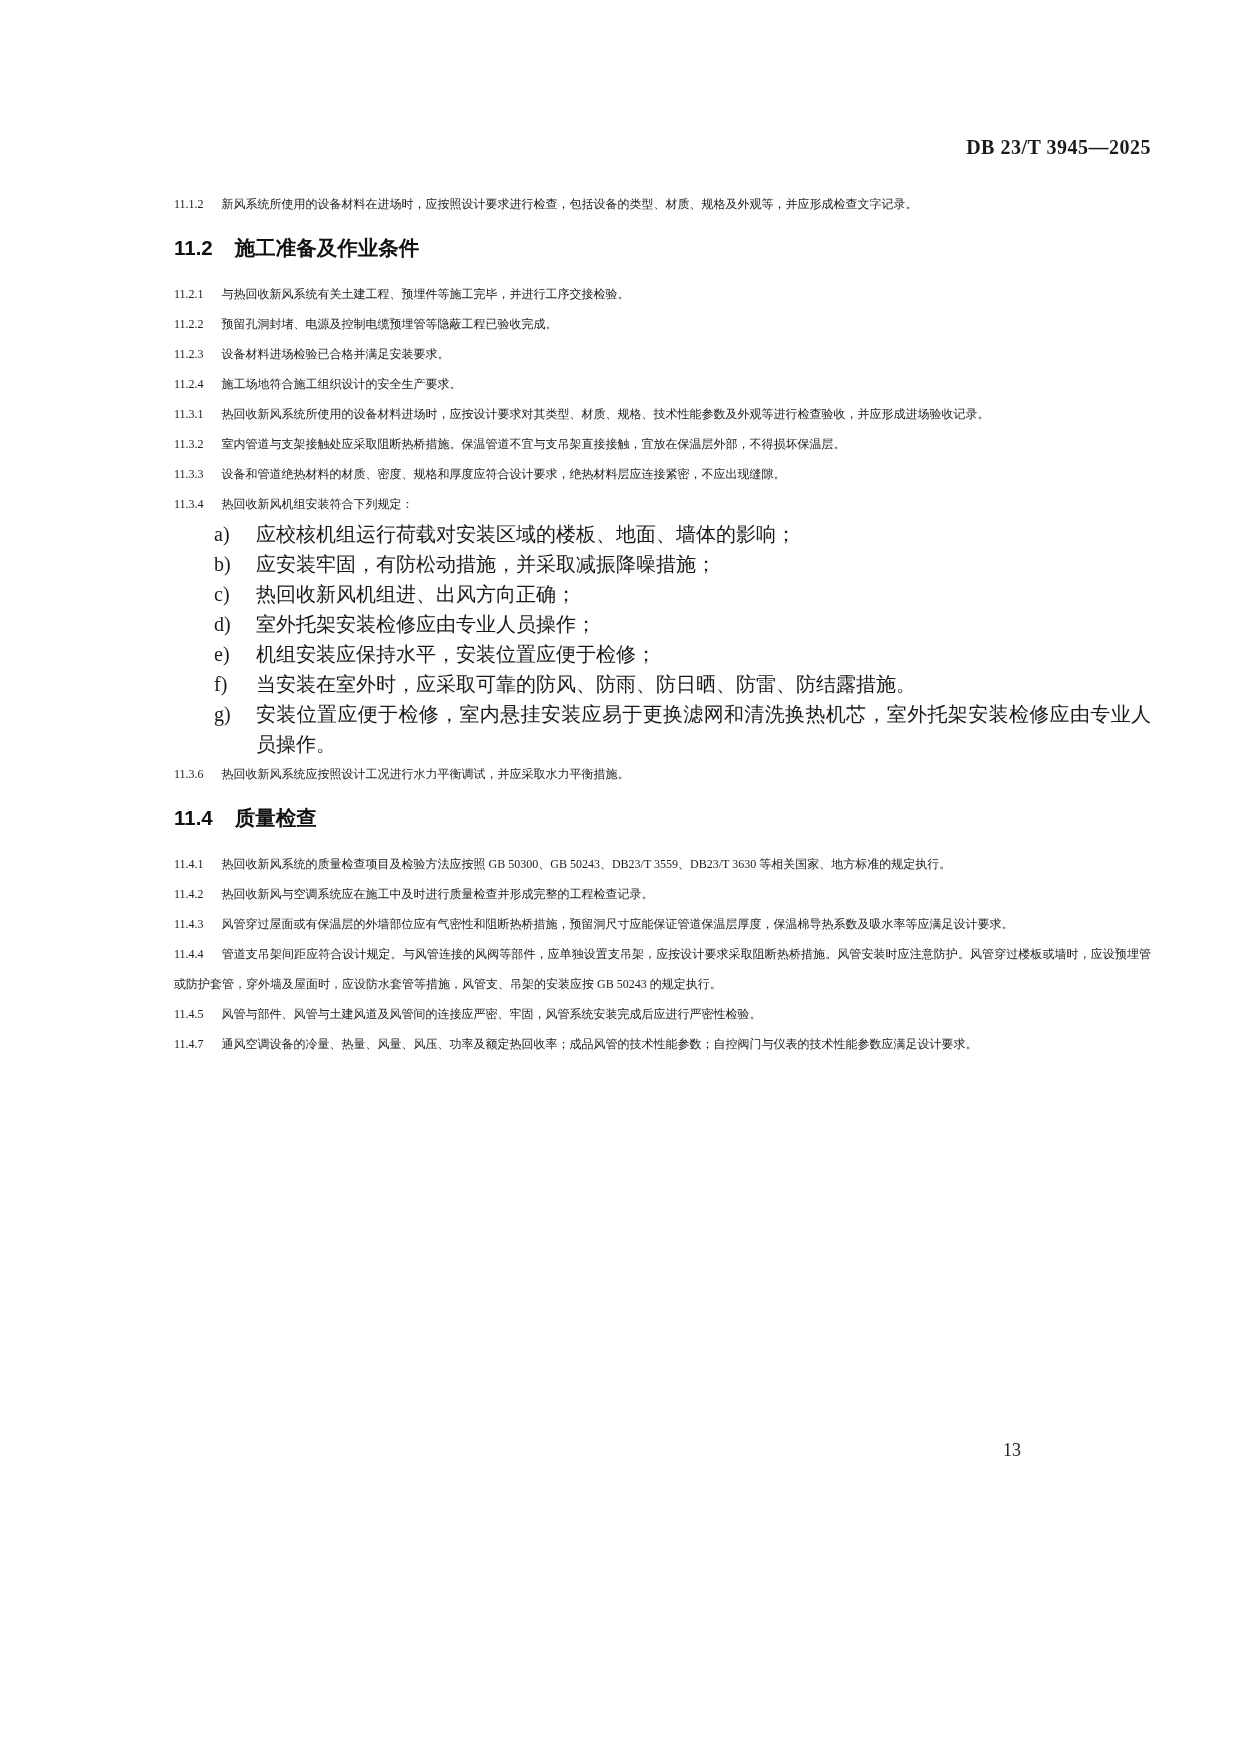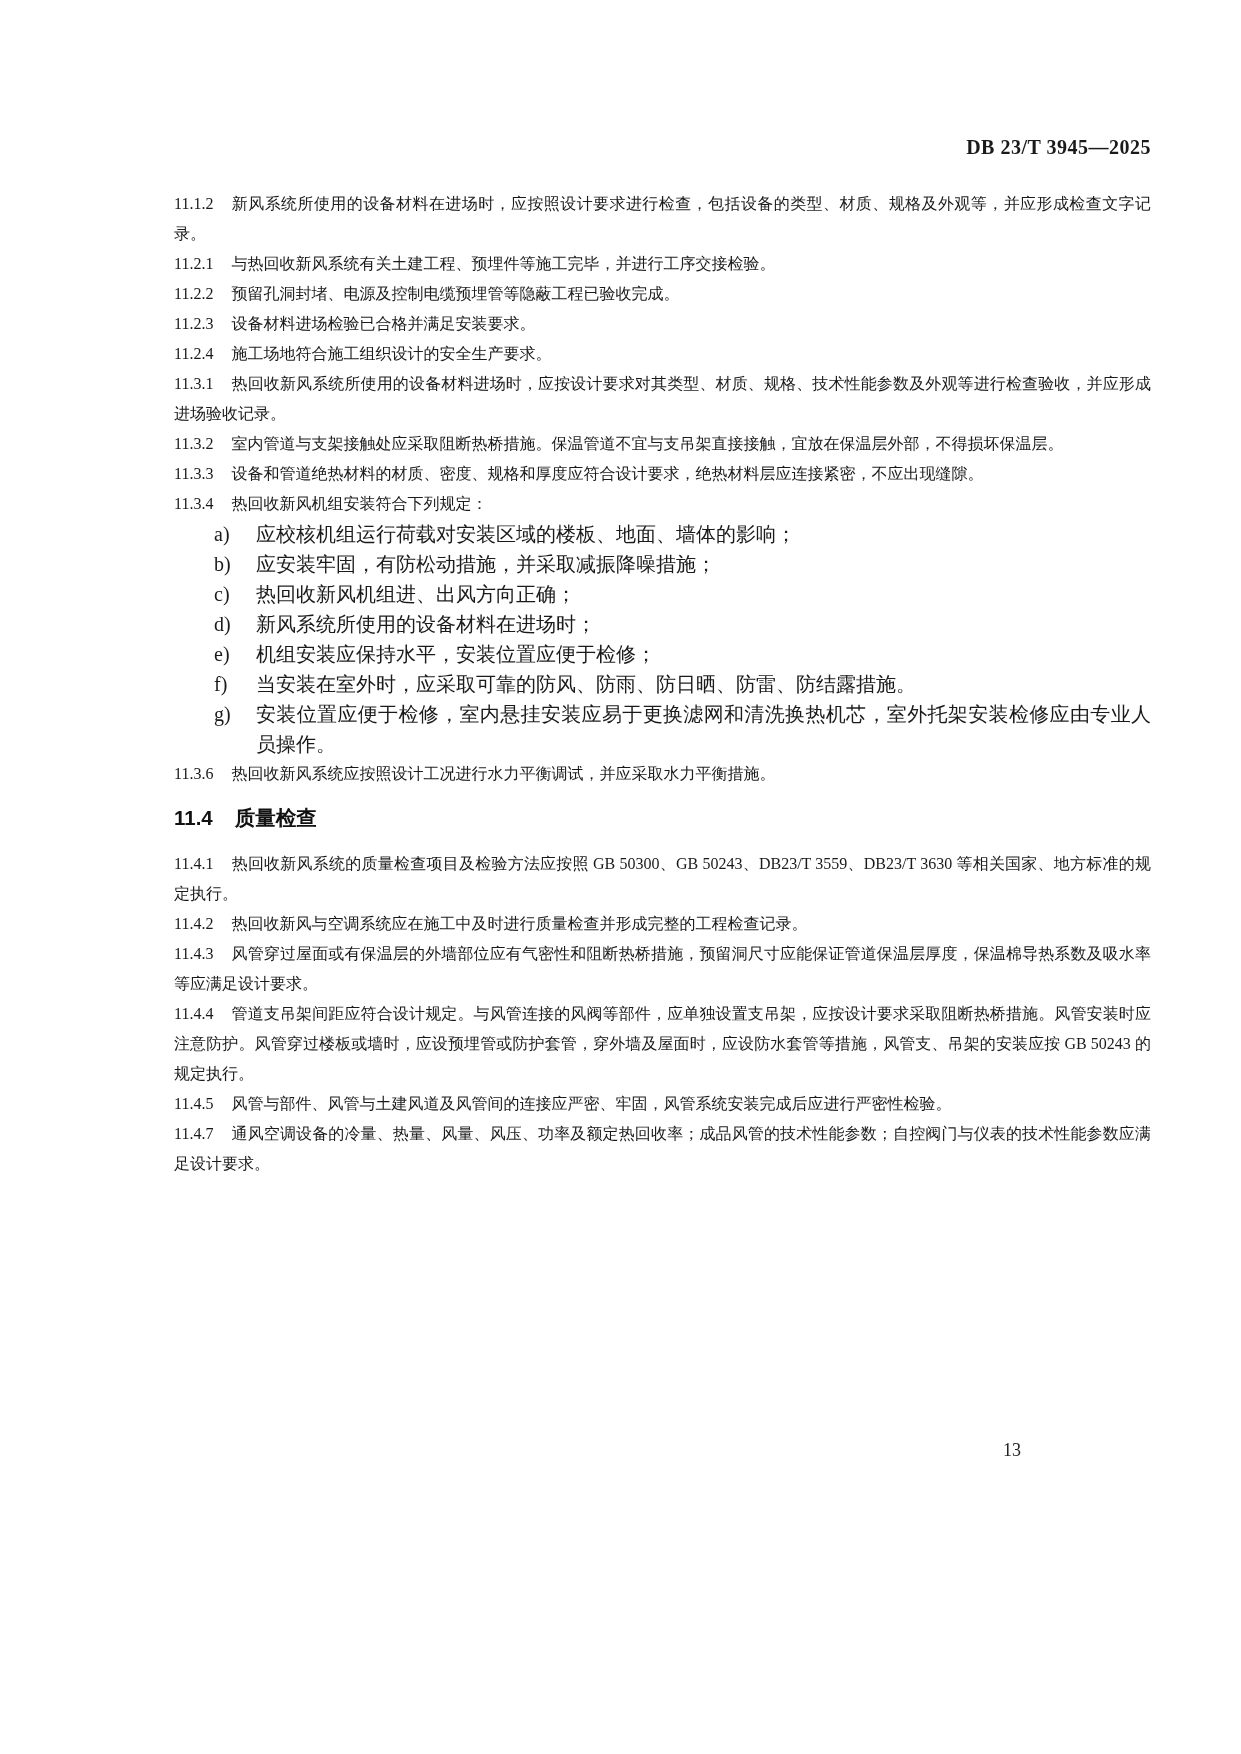--- a/index.html
+++ b/index.html
@@ -24,21 +24,21 @@
     text-align: right;
     font-size: 20px;
     font-weight: bold;
     letter-spacing: 0.5px;
     margin-bottom: 30px;
     font-family: "Liberation Serif", "DejaVu Serif", serif;
   }
   .body-text { font-size: 20px; line-height: 30px; }
   .para {
     text-align: justify;
-    font-size: 16px;
+    font-size: 12px;
     line-height: 30px;
   }
   .para .num {
     padding-right: 18px;
     white-space: nowrap;
   }
   h2.heading {
     font-family: "Liberation Sans", "DejaVu Sans", sans-serif;
     font-size: 20.5px;
     font-weight: bold;
@@ -73,20 +73,21 @@
   }
 </style>
 </head>
 <body>
 
 <div class="page">
   <div class="doc-header">DB 23/T 3945—2025</div>
 
   <main class="body-text">
       <p class="para"><span class="num">11.1.2</span><span class="txt">新风系统所使用的设备材料在进场时，应按照设计要求进行检查，包括设备的类型、材质、规格及外观等，并应形成检查文字记录。</span></p>
+      <h2 class="heading"><span class="num">11.2</span><span class="txt">施工准备及作业条件</span></h2>
       <p class="para"><span class="num">11.2.1</span><span class="txt">与热回收新风系统有关土建工程、预埋件等施工完毕，并进行工序交接检验。</span></p>
       <p class="para"><span class="num">11.2.2</span><span class="txt">预留孔洞封堵、电源及控制电缆预埋管等隐蔽工程已验收完成。</span></p>
       <p class="para"><span class="num">11.2.3</span><span class="txt">设备材料进场检验已合格并满足安装要求。</span></p>
       <p class="para"><span class="num">11.2.4</span><span class="txt">施工场地符合施工组织设计的安全生产要求。</span></p>
       <p class="para"><span class="num">11.3.1</span><span class="txt">热回收新风系统所使用的设备材料进场时，应按设计要求对其类型、材质、规格、技术性能参数及外观等进行检查验收，并应形成进场验收记录。</span></p>
       <p class="para"><span class="num">11.3.2</span><span class="txt">室内管道与支架接触处应采取阻断热桥措施。保温管道不宜与支吊架直接接触，宜放在保温层外部，不得损坏保温层。</span></p>
       <p class="para"><span class="num">11.3.3</span><span class="txt">设备和管道绝热材料的材质、密度、规格和厚度应符合设计要求，绝热材料层应连接紧密，不应出现缝隙。</span></p>
       <p class="para"><span class="num">11.3.4</span><span class="txt">热回收新风机组安装符合下列规定：</span></p>
       <p class="item">
         <span class="num">a)</span>
@@ -95,21 +96,21 @@
       <p class="item">
         <span class="num">b)</span>
         <span class="txt">应安装牢固，有防松动措施，并采取减振降噪措施；</span>
       </p>
       <p class="item">
         <span class="num">c)</span>
         <span class="txt">热回收新风机组进、出风方向正确；</span>
       </p>
       <p class="item">
         <span class="num">d)</span>
-        <span class="txt">新风系统所使用的设备材料在进场时；</span>
+        <span class="txt">室外托架安装检修应由专业人员操作；</span>
       </p>
       <p class="item">
         <span class="num">e)</span>
         <span class="txt">机组安装应保持水平，安装位置应便于检修；</span>
       </p>
       <p class="item">
         <span class="num">f)</span>
         <span class="txt">当安装在室外时，应采取可靠的防风、防雨、防日晒、防雷、防结露措施。</span>
       </p>
       <p class="item">

